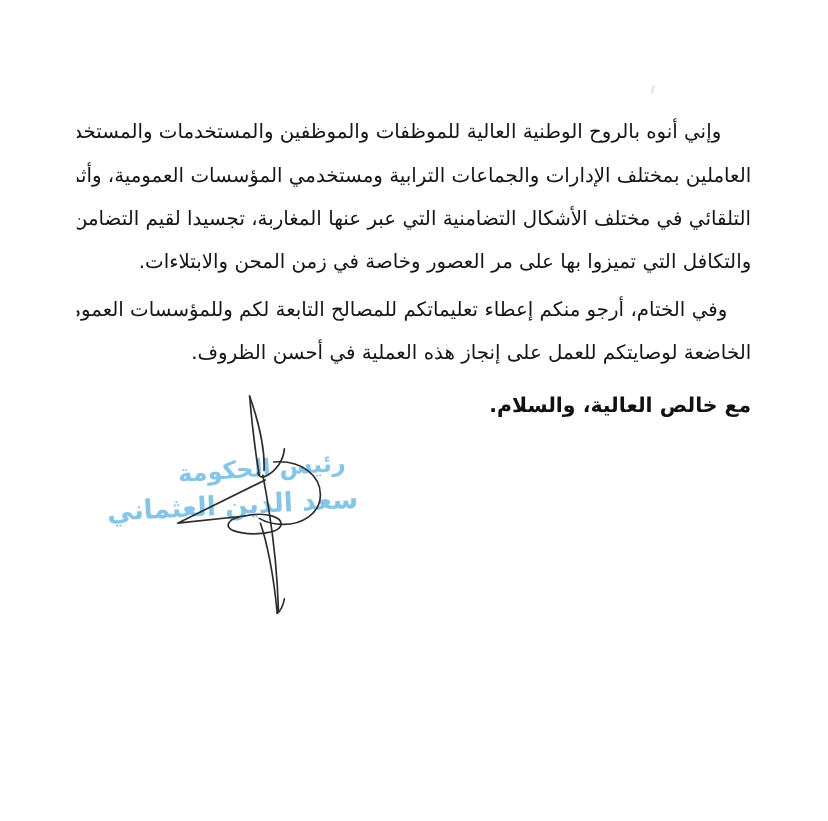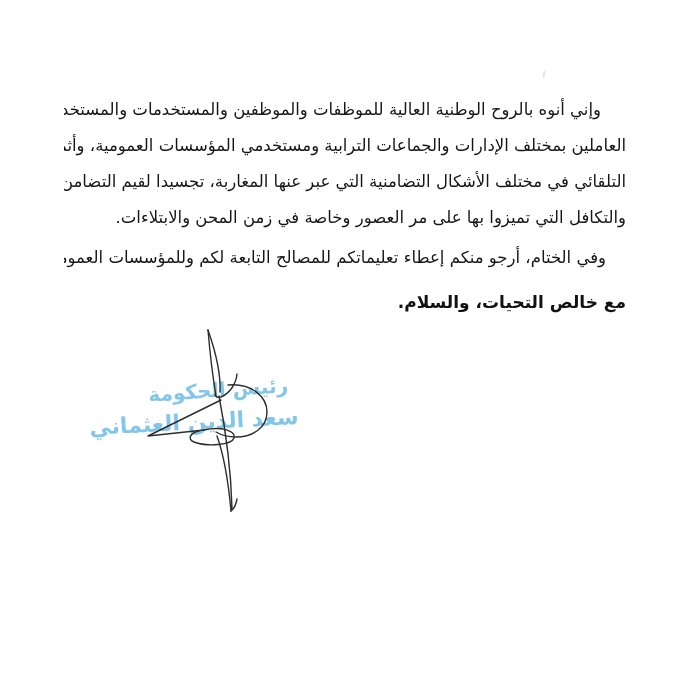--- a/index.html
+++ b/index.html
@@ -104,23 +104,24 @@
 
     <div class="para para-1">
       <div class="line first-indent short-left">وإني أنوه بالروح الوطنية العالية للموظفات والموظفين والمستخدمات والمستخدمين</div>
       <div class="line">العاملين بمختلف الإدارات والجماعات الترابية ومستخدمي المؤسسات العمومية، وأثمن انخراطهم</div>
       <div class="line">التلقائي في مختلف الأشكال التضامنية التي عبر عنها المغاربة، تجسيدا لقيم التضامن والتعاون</div>
       <div class="line last">والتكافل التي تميزوا بها على مر العصور وخاصة في زمن المحن والابتلاءات.</div>
     </div>
 
     <div class="para para-2">
       <div class="line first-indent-2">وفي الختام، أرجو منكم إعطاء تعليماتكم للمصالح التابعة لكم وللمؤسسات العمومية</div>
+      <div class="line last">الخاضعة لوصايتكم للعمل على إنجاز هذه العملية في أحسن الظروف.</div>
     </div>
 
-    <div class="closing">مع خالص التحيات، والسلام.</div>
+    <div class="closing">مع خالص العالية، والسلام.</div>
 
   </div>
 
   <div class="signature-layer">
 
     <div class="stamp-line stamp-title">رئيس الحكومة</div>
     <div class="stamp-line stamp-name">سعد الدين العثماني</div>
 
     <svg class="sig-svg" width="690" height="684" viewBox="0 0 690 684" fill="none" stroke="#2d2d2d" stroke-width="1.4" stroke-linecap="round" stroke-linejoin="round">
 

